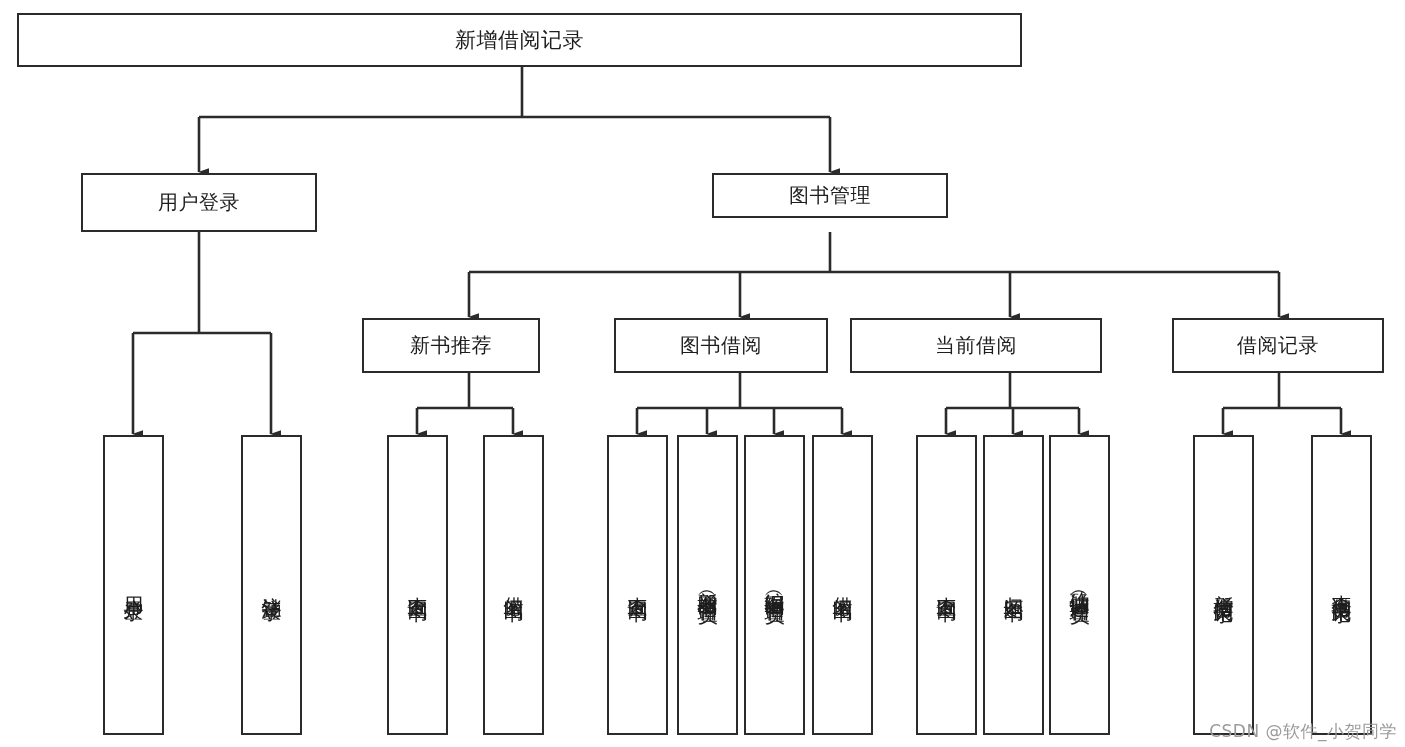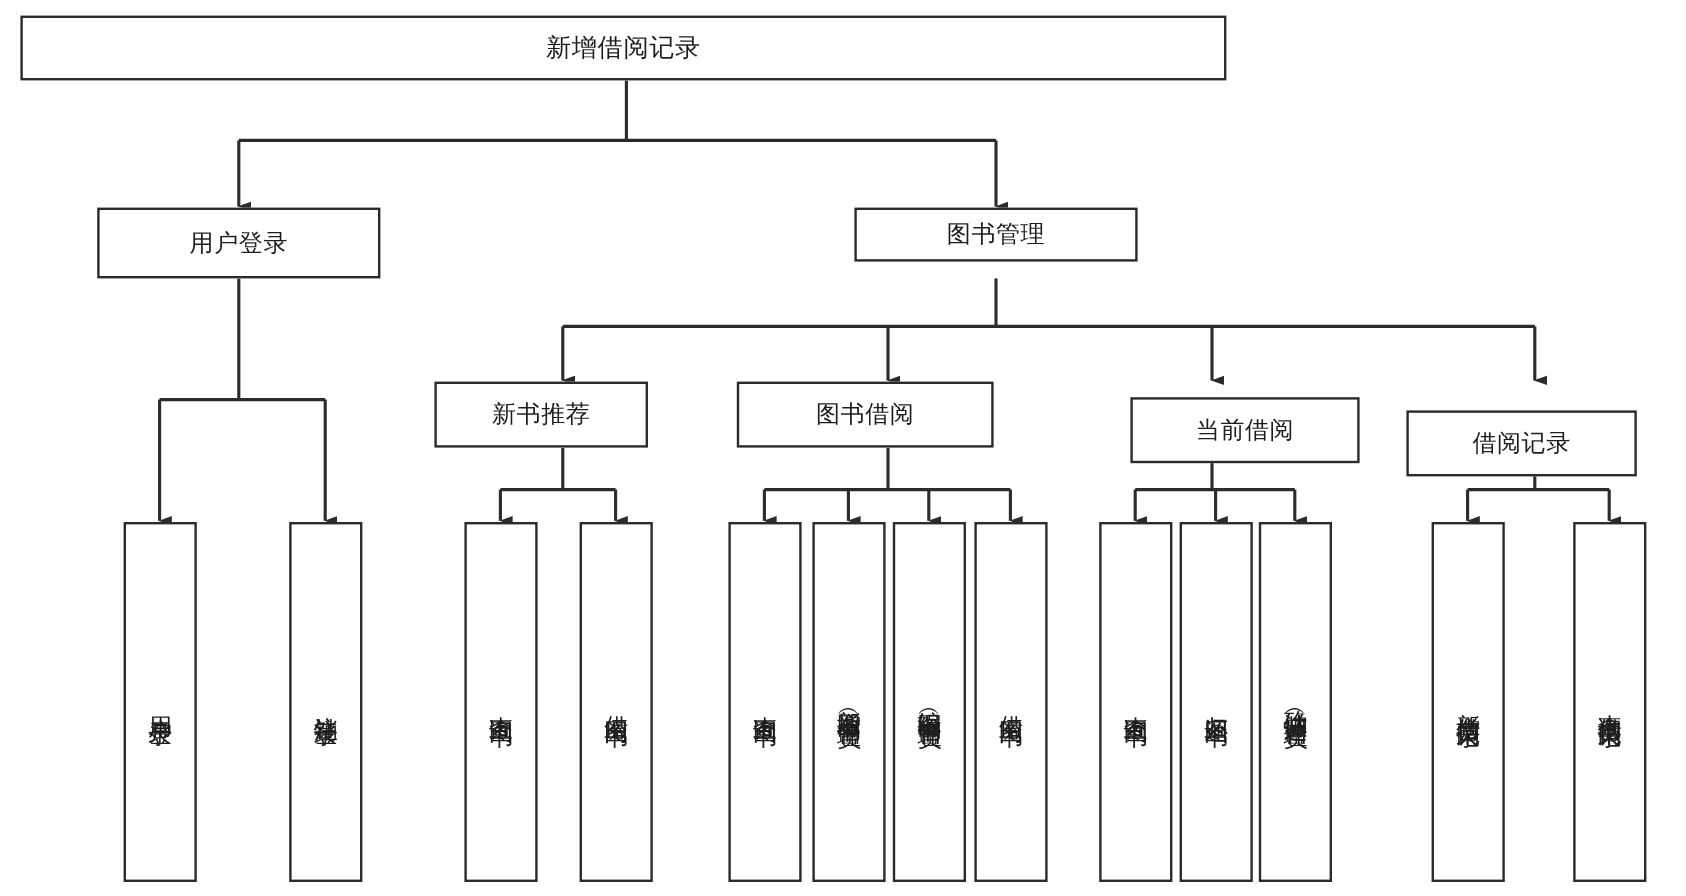--- a/index.html
+++ b/index.html
@@ -125,24 +125,24 @@
       </div>
       <div class="node lvl2" style="left: 712px; top: 173px; width: 236px; height: 45px;">
         <span class="label">图书管理</span>
       </div>
       <div class="node lvl2 lvl3" style="left: 362px; top: 318px; width: 178px; height: 55px;">
         <span class="label">新书推荐</span>
       </div>
       <div class="node lvl2 lvl3" style="left: 614px; top: 318px; width: 214px; height: 55px;">
         <span class="label">图书借阅</span>
       </div>
-      <div class="node lvl2 lvl3" style="left: 942px; top: 318px; width: 191px; height: 55px; margin-top: 13px;">
+      <div class="node lvl2 lvl3" style="left: 850px; top: 318px; width: 252px; height: 55px;">
         <span class="label">当前借阅</span>
       </div>
-      <div class="node lvl2 lvl3" style="left: 1172px; top: 318px; width: 192px; height: 55px; margin-top: 24px;">
+      <div class="node lvl2 lvl3" style="left: 1172px; top: 318px; width: 212px; height: 55px;">
         <span class="label">借阅记录</span>
       </div>
       <div class="node leaf" style="left: 103px; top: 435px; width: 61px; height: 300px;">
         <span class="label">用户登录</span>
       </div>
       <div class="node leaf" style="left: 241px; top: 435px; width: 61px; height: 300px;">
         <span class="label">注销登录</span>
       </div>
       <div class="node leaf" style="left: 387px; top: 435px; width: 61px; height: 300px;">
         <span class="label">查询图书</span>
@@ -172,13 +172,14 @@
         <span class="label">确认归还（管理员）</span>
       </div>
       <div class="node leaf" style="left: 1193px; top: 435px; width: 61px; height: 300px;">
         <span class="label">新增借阅记录</span>
       </div>
       <div class="node leaf" style="left: 1311px; top: 435px; width: 61px; height: 300px;">
         <span class="label">查询借阅记录</span>
       </div>
     </div>
 
+  <div class="watermark">CSDN @软件_小贺同学</div>
 </div>
 
 </body></html>

